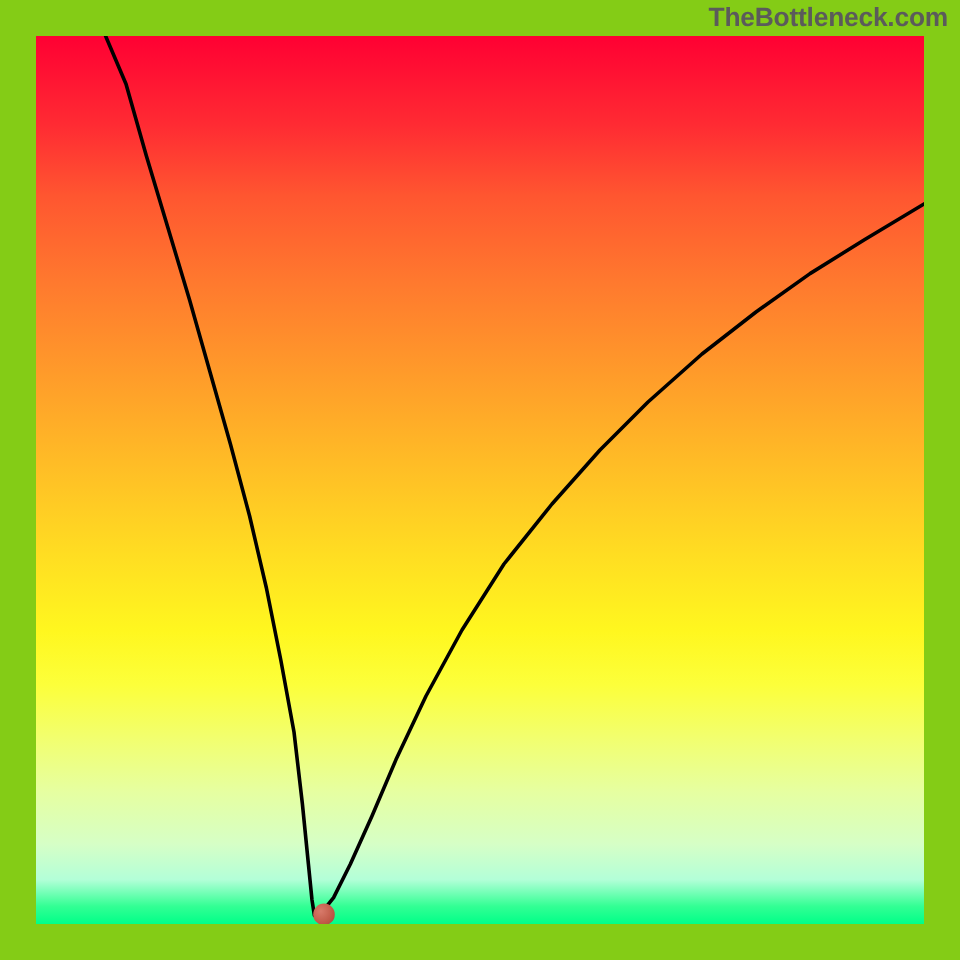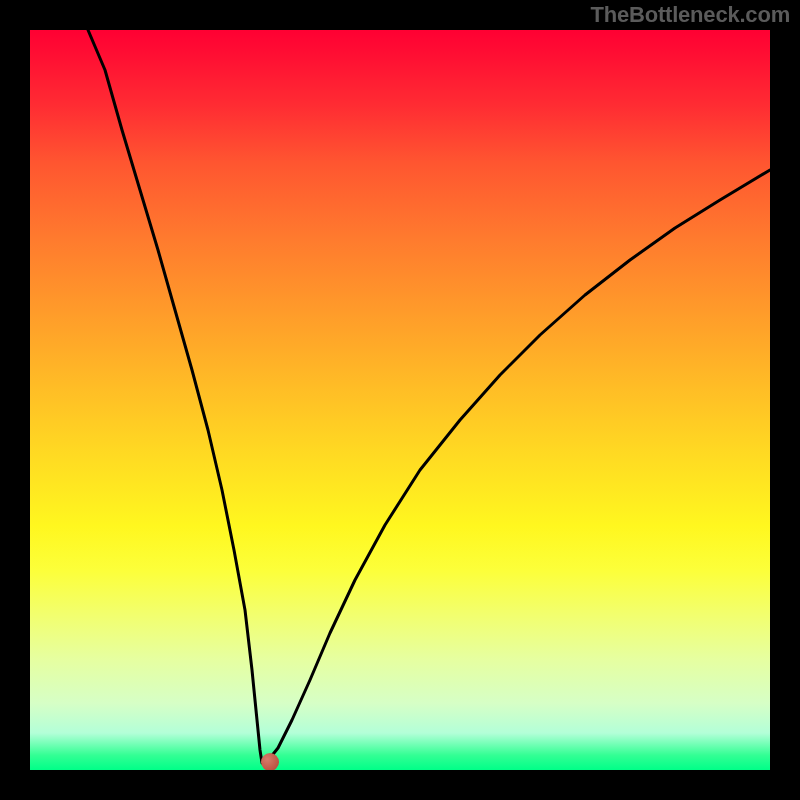--- a/index.html
+++ b/index.html
@@ -7,21 +7,21 @@
     padding: 0;
     width: 800px;
     height: 800px;
     overflow: hidden;
     font-family: Arial, Helvetica, sans-serif;
   }
   .frame {
     position: relative;
     width: 800px;
     height: 800px;
-    background: #000000;
+    background: #84cc16;
   }
   .watermark {
     position: absolute;
     top: 2px;
     right: 10px;
     color: #5b5b5b;
     font-size: 22px;
     font-weight: 600;
     letter-spacing: -0.2px;
     z-index: 20;

